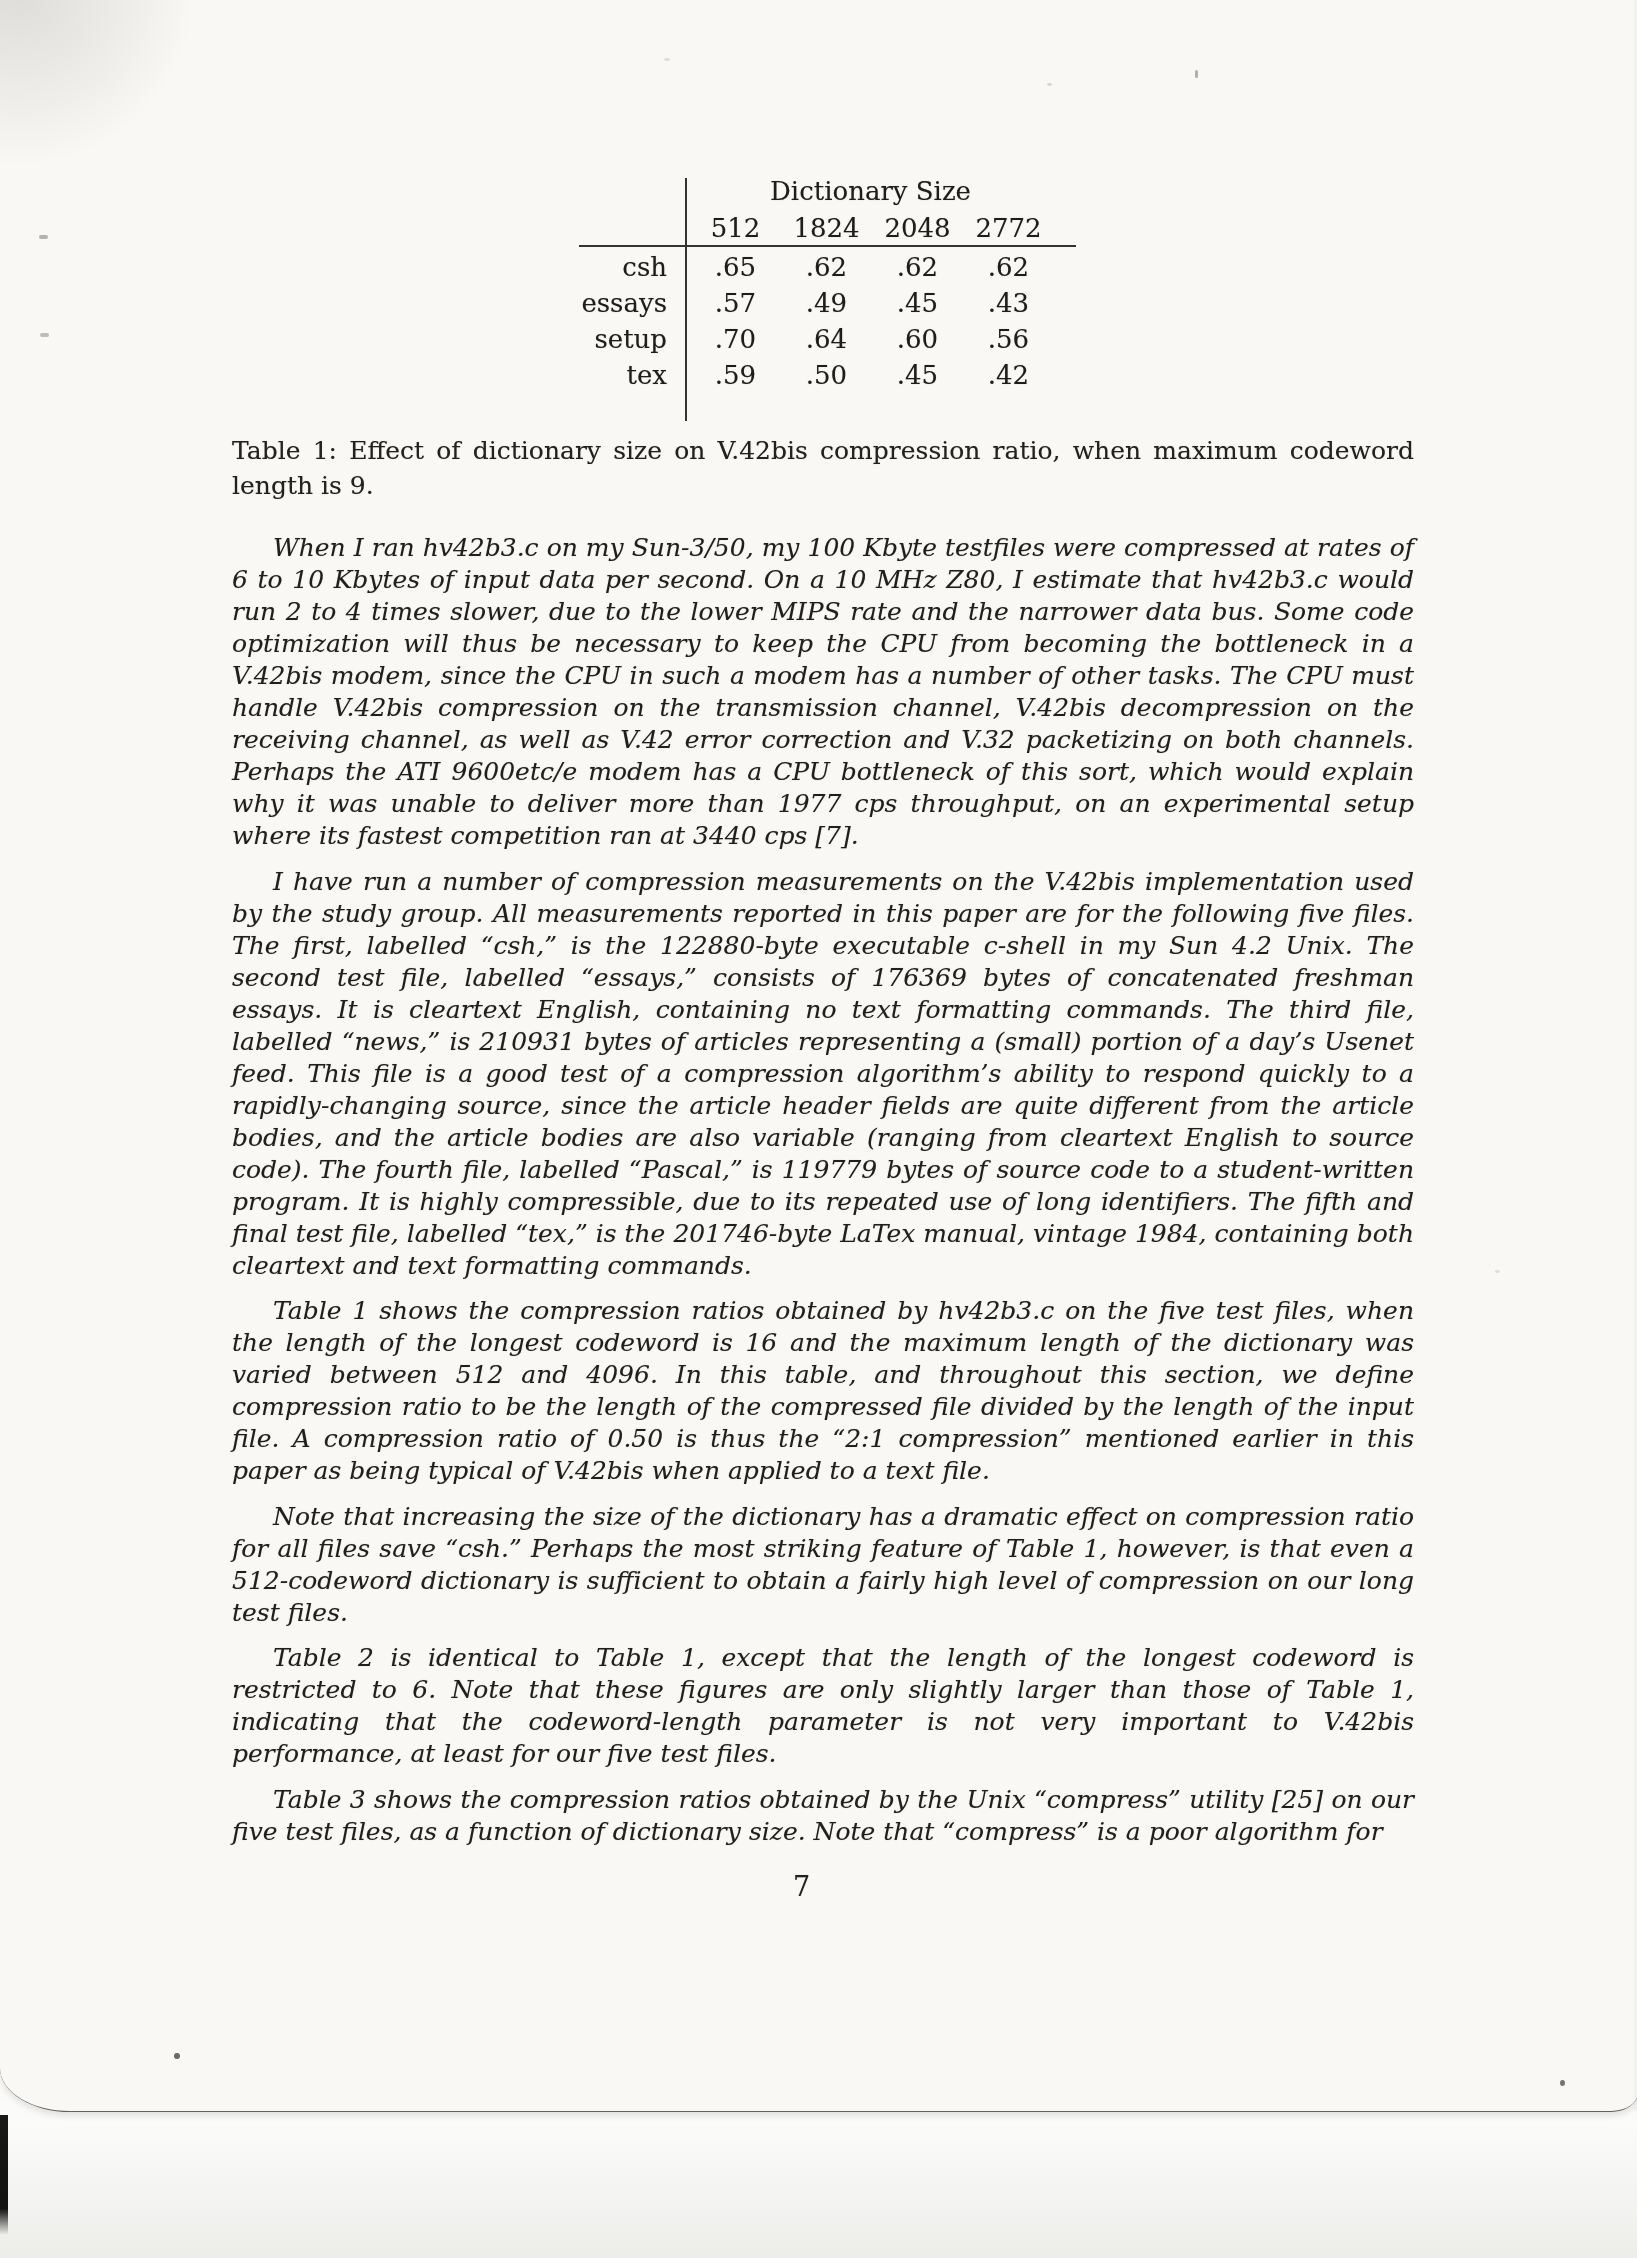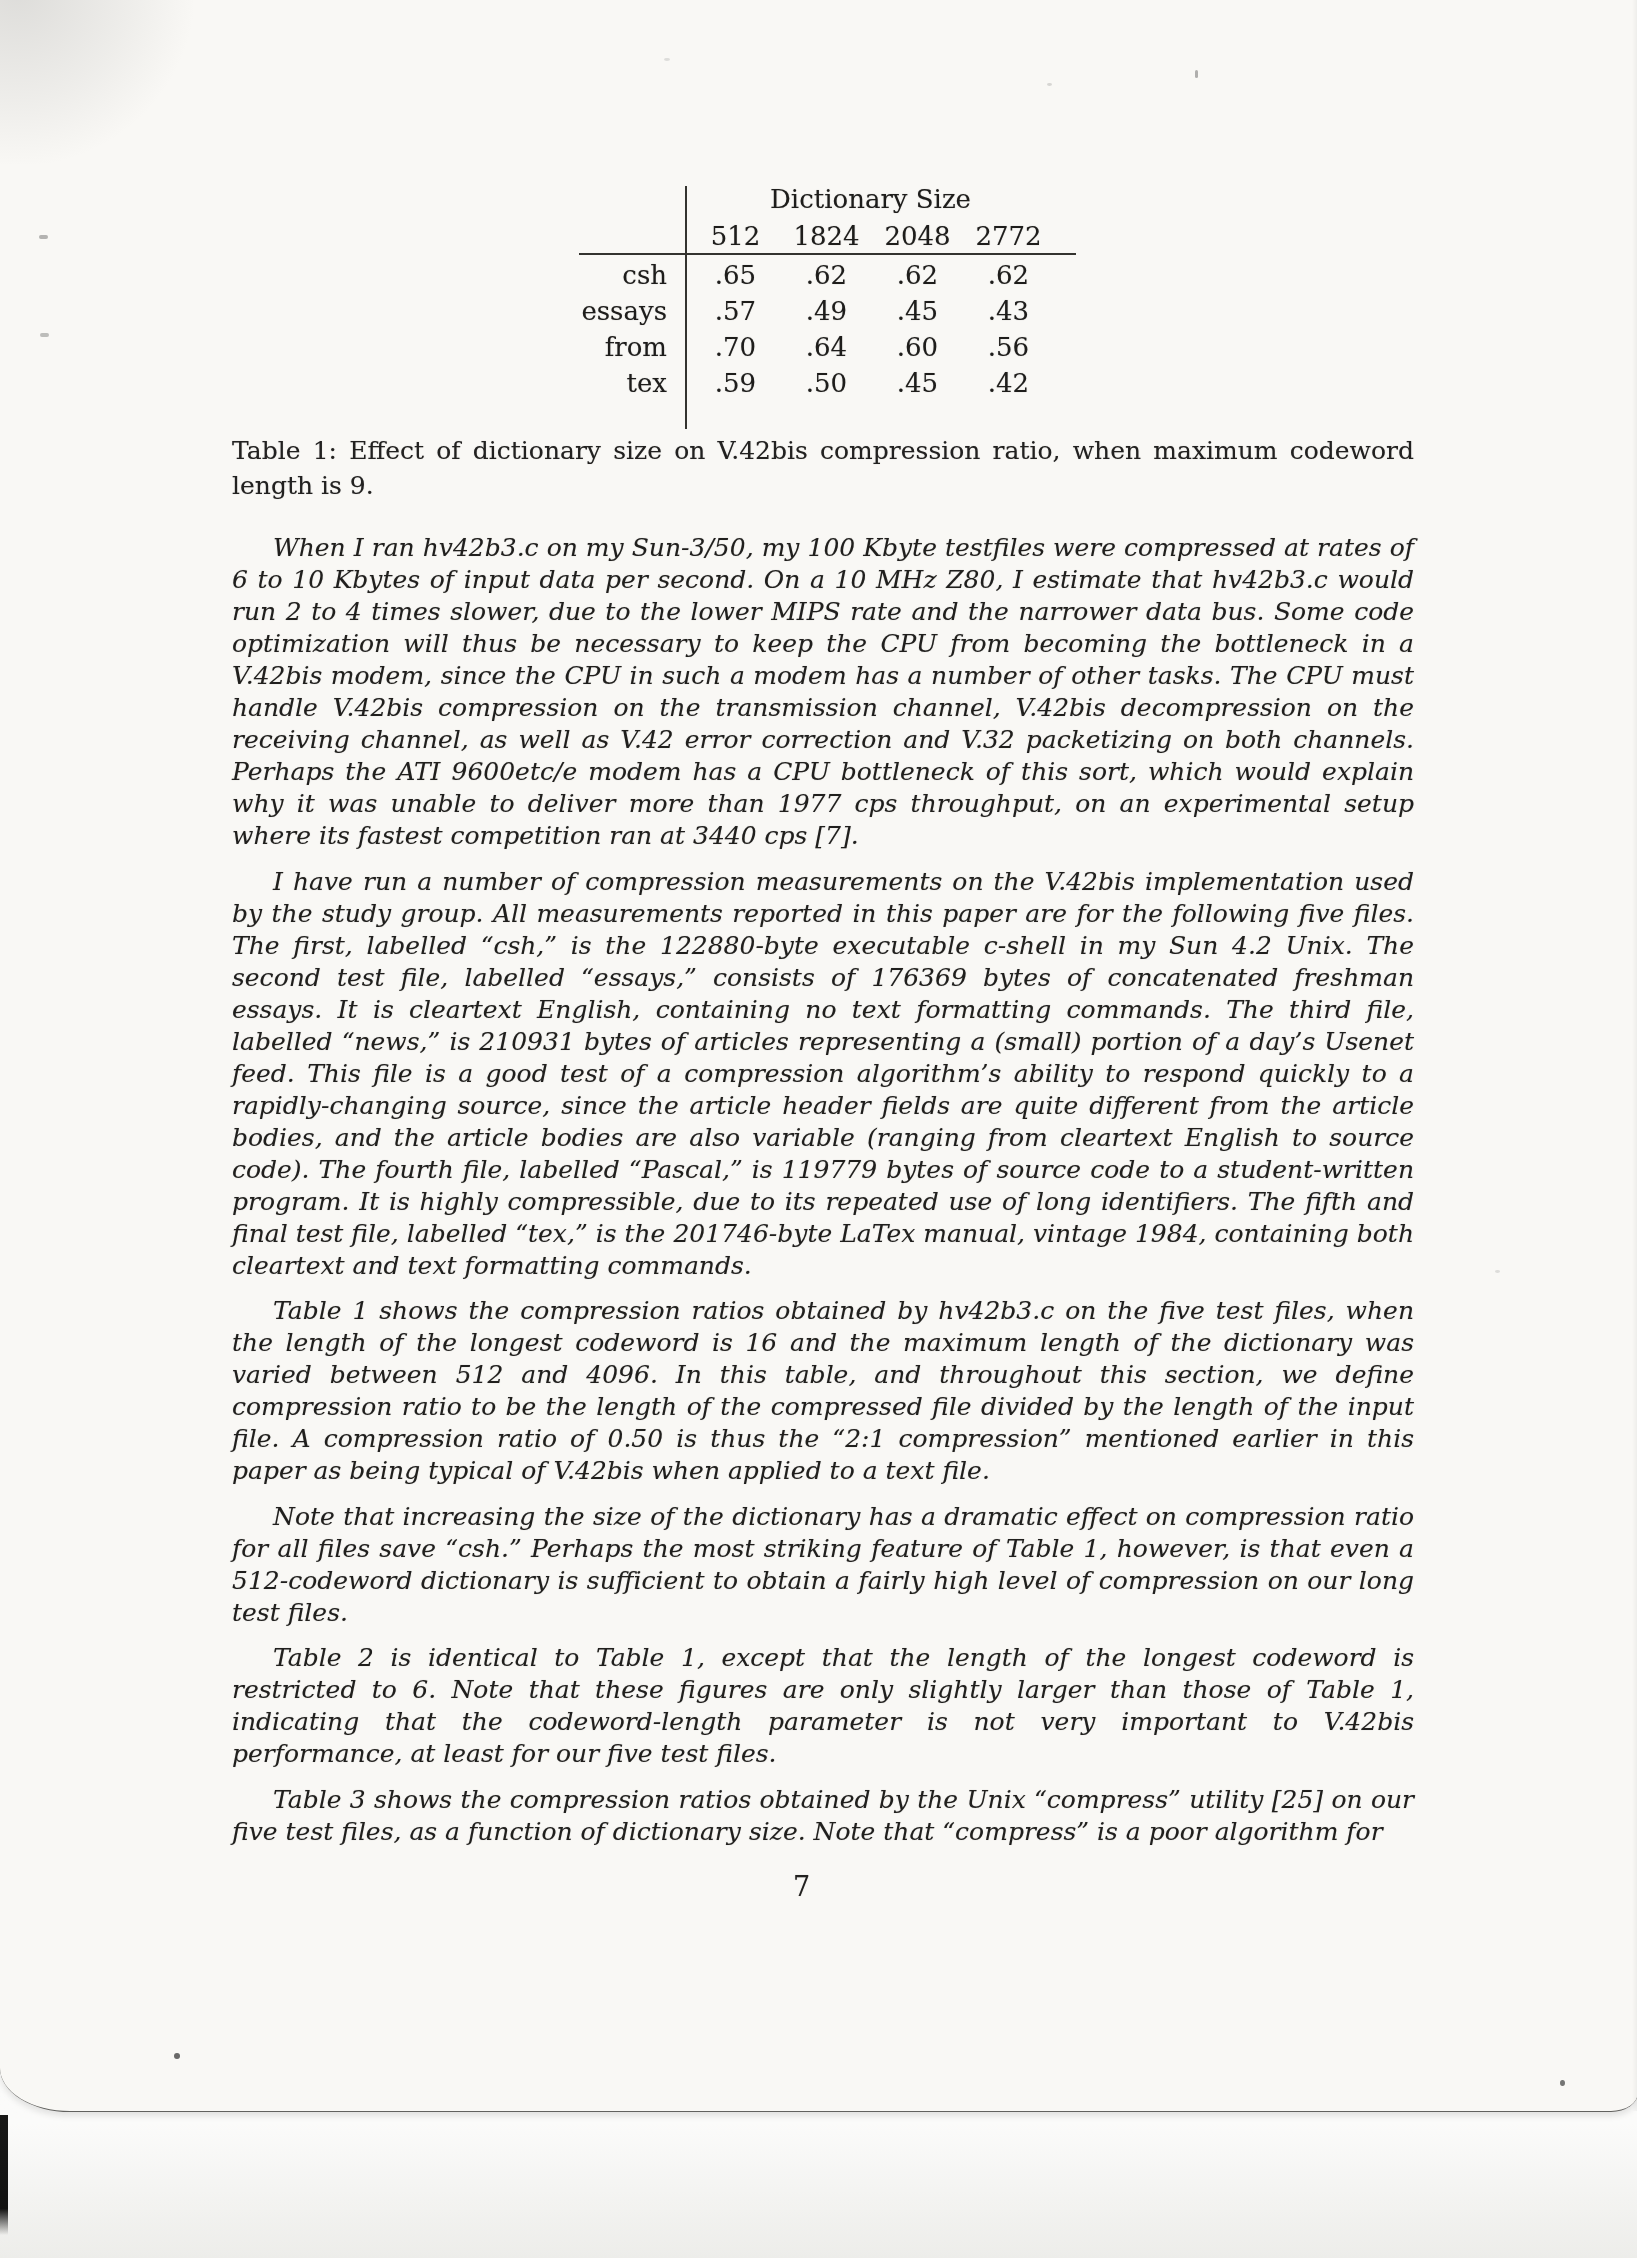--- a/index.html
+++ b/index.html
@@ -27,21 +27,21 @@
     background: radial-gradient(ellipse at 30% 25%, rgba(110,110,108,0.20) 0%, rgba(140,140,138,0.10) 45%, rgba(160,160,158,0) 72%);
     pointer-events: none;
   }
   .right-edge-shade {
     position: absolute; right: 0; top: 0; width: 5.8px; height: 2111px;
     background: linear-gradient(90deg, rgba(0,0,0,0) 0%, rgba(0,0,0,0.05) 100%);
   }
 
   
   .table1 {
-    position: absolute; left: 579px; top: 180px; width: 497px;
+    position: absolute; left: 579px; top: 172px; width: 497px;
     font-size: 26px; color: #1e1d1b;
     text-shadow: 0 0 1px rgba(40,40,40,0.35);
   }
   .t-vrule { position: absolute; left: 106px; top: 5.8px; width: 1.9px; height: 243px; background: #34332f; }
   .t-hline { position: absolute; left: 0; top: 73px; width: 497px; height: 1.9px; background: #34332f; }
   .t-row { display: flex; height: 36px; line-height: 36px; }
   .t-row.t-group { height: 38px; line-height: 38px; }
   .t-label { width: 106px; padding-right: 18px; box-sizing: border-box; text-align: right; }
   .t-vals { display: flex; padding-left: 5px; }
   .t-val, .t-colcell { width: 91px; text-align: center; }
@@ -122,21 +122,21 @@
         <div class="t-row">
           <div class="t-label">essays</div>
           <div class="t-vals">
             <div class="t-val">.57</div>
             <div class="t-val">.49</div>
             <div class="t-val">.45</div>
             <div class="t-val">.43</div>
           </div>
         </div>
         <div class="t-row">
-          <div class="t-label">from</div>
+          <div class="t-label">setup</div>
           <div class="t-vals">
             <div class="t-val">.70</div>
             <div class="t-val">.64</div>
             <div class="t-val">.60</div>
             <div class="t-val">.56</div>
           </div>
         </div>
         <div class="t-row">
           <div class="t-label">tex</div>
           <div class="t-vals">

